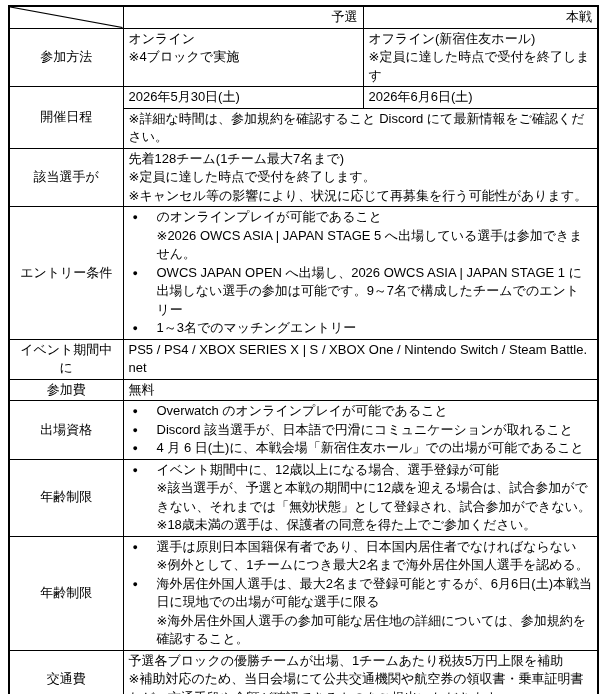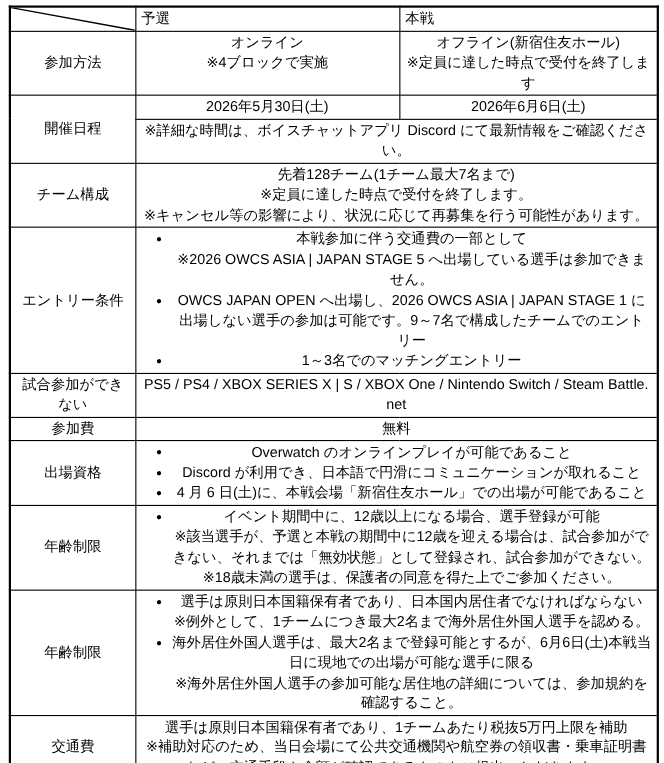--- a/index.html
+++ b/index.html
@@ -21,30 +21,29 @@
   col.c-yosen { width: 240px; }
   col.c-honsen { width: 235px; }
   td {
     border: 1px solid #000;
     font-size: 13px;
     line-height: 18.5px;
     padding: 1px 5px;
     vertical-align: top;
     word-break: break-all;
     overflow-wrap: anywhere;
-    text-align: center;
   }
   td.lbl {
     text-align: center;
     vertical-align: middle;
     padding: 1px 6px;
     word-break: keep-all;
   }
   td.hdr {
-    text-align: left;
+    text-align: right;
     font-weight: normal;
     margin-left: 44px;
   }
   td.diag {
     position: relative;
     padding: 0;
   }
   .diag-svg {
     position: absolute;
     top: 0; left: 0;
@@ -94,71 +93,71 @@
       <div class="line">※定員に達した時点で受付を終了します</div>
     </td>
   </tr>
 
   <tr>
     <td class="lbl" rowspan="2">開催日程</td>
     <td>2026年5月30日(土)</td>
     <td>2026年6月6日(土)</td>
   </tr>
   <tr>
-    <td colspan="2">※詳細な時間は、ボイスチャットアプリ Discord にて最新情報をご確認ください。</td>
-  </tr>
-
-  <tr>
-    <td class="lbl">チーム構成</td>
+    <td colspan="2">※詳細な時間は、参加規約を確認すること Discord にて最新情報をご確認ください。</td>
+  </tr>
+
+  <tr>
+    <td class="lbl">該当選手が</td>
     <td colspan="2">
       <div class="line">先着128チーム(1チーム最大7名まで)</div>
       <div class="line">※定員に達した時点で受付を終了します。</div>
       <div class="line">※キャンセル等の影響により、状況に応じて再募集を行う可能性があります。</div>
     </td>
   </tr>
 
   <tr>
     <td class="lbl">エントリー条件</td>
     <td colspan="2">
       <div class="bi">
         <span class="b">●</span>
-        <span class="bt">本戦参加に伴う交通費の一部として</span>
+        <span class="bt">のオンラインプレイが可能であること</span>
       </div>
       <div class="note">※2026 OWCS ASIA | JAPAN STAGE 5 へ出場している選手は参加できません。</div>
       <div class="bi">
         <span class="b">●</span>
         <span class="bt">OWCS JAPAN OPEN へ出場し、2026 OWCS ASIA | JAPAN STAGE 1 に出場しない選手の参加は可能です。9～7名で構成したチームでのエントリー</span>
       </div>
       <div class="bi">
         <span class="b">●</span>
         <span class="bt">1～3名でのマッチングエントリー</span>
       </div>
     </td>
   </tr>
 
   <tr>
-    <td class="lbl">試合参加ができない</td>
+    <td class="lbl">イベント期間中に</td>
     <td colspan="2">PS5 / PS4 / XBOX SERIES X | S / XBOX One / Nintendo Switch / Steam  Battle.net</td>
   </tr>
 
   <tr>
     <td class="lbl">参加費</td>
     <td colspan="2">無料</td>
   </tr>
 
   <tr>
     <td class="lbl">出場資格</td>
     <td colspan="2">
       <div class="bi">
         <span class="b">●</span>
         <span class="bt">Overwatch のオンラインプレイが可能であること</span>
       </div>
       <div class="bi">
         <span class="b">●</span>
-        <span class="bt">Discord が利用でき、日本語で円滑にコミュニケーションが取れること</span>
+        <span class="bt">Discord 該当選手が、日本語で円滑にコミュニケーションが取れること</span>
       </div>
       <div class="bi">
         <span class="b">●</span>
         <span class="bt">4 月 6 日(土)に、本戦会場「新宿住友ホール」での出場が可能であること</span>
       </div>
     </td>
   </tr>
 
   <tr>
     <td class="lbl">年齢制限</td>
@@ -184,19 +183,19 @@
         <span class="b">●</span>
         <span class="bt">海外居住外国人選手は、最大2名まで登録可能とするが、6月6日(土)本戦当日に現地での出場が可能な選手に限る</span>
       </div>
       <div class="note">※海外居住外国人選手の参加可能な居住地の詳細については、参加規約を確認すること。</div>
     </td>
   </tr>
 
   <tr>
     <td class="lbl">交通費</td>
     <td colspan="2">
-      <div class="line">選手は原則日本国籍保有者であり、1チームあたり税抜5万円上限を補助</div>
+      <div class="line">予選各ブロックの優勝チームが出場、1チームあたり税抜5万円上限を補助</div>
       <div class="line">※補助対応のため、当日会場にて公共交通機関や航空券の領収書・乗車証明書など、交通手段や金額が確認できるものをご提出いただきます。</div>
     </td>
   </tr>
 
 </tbody>
   </table>
 
 </body></html>

